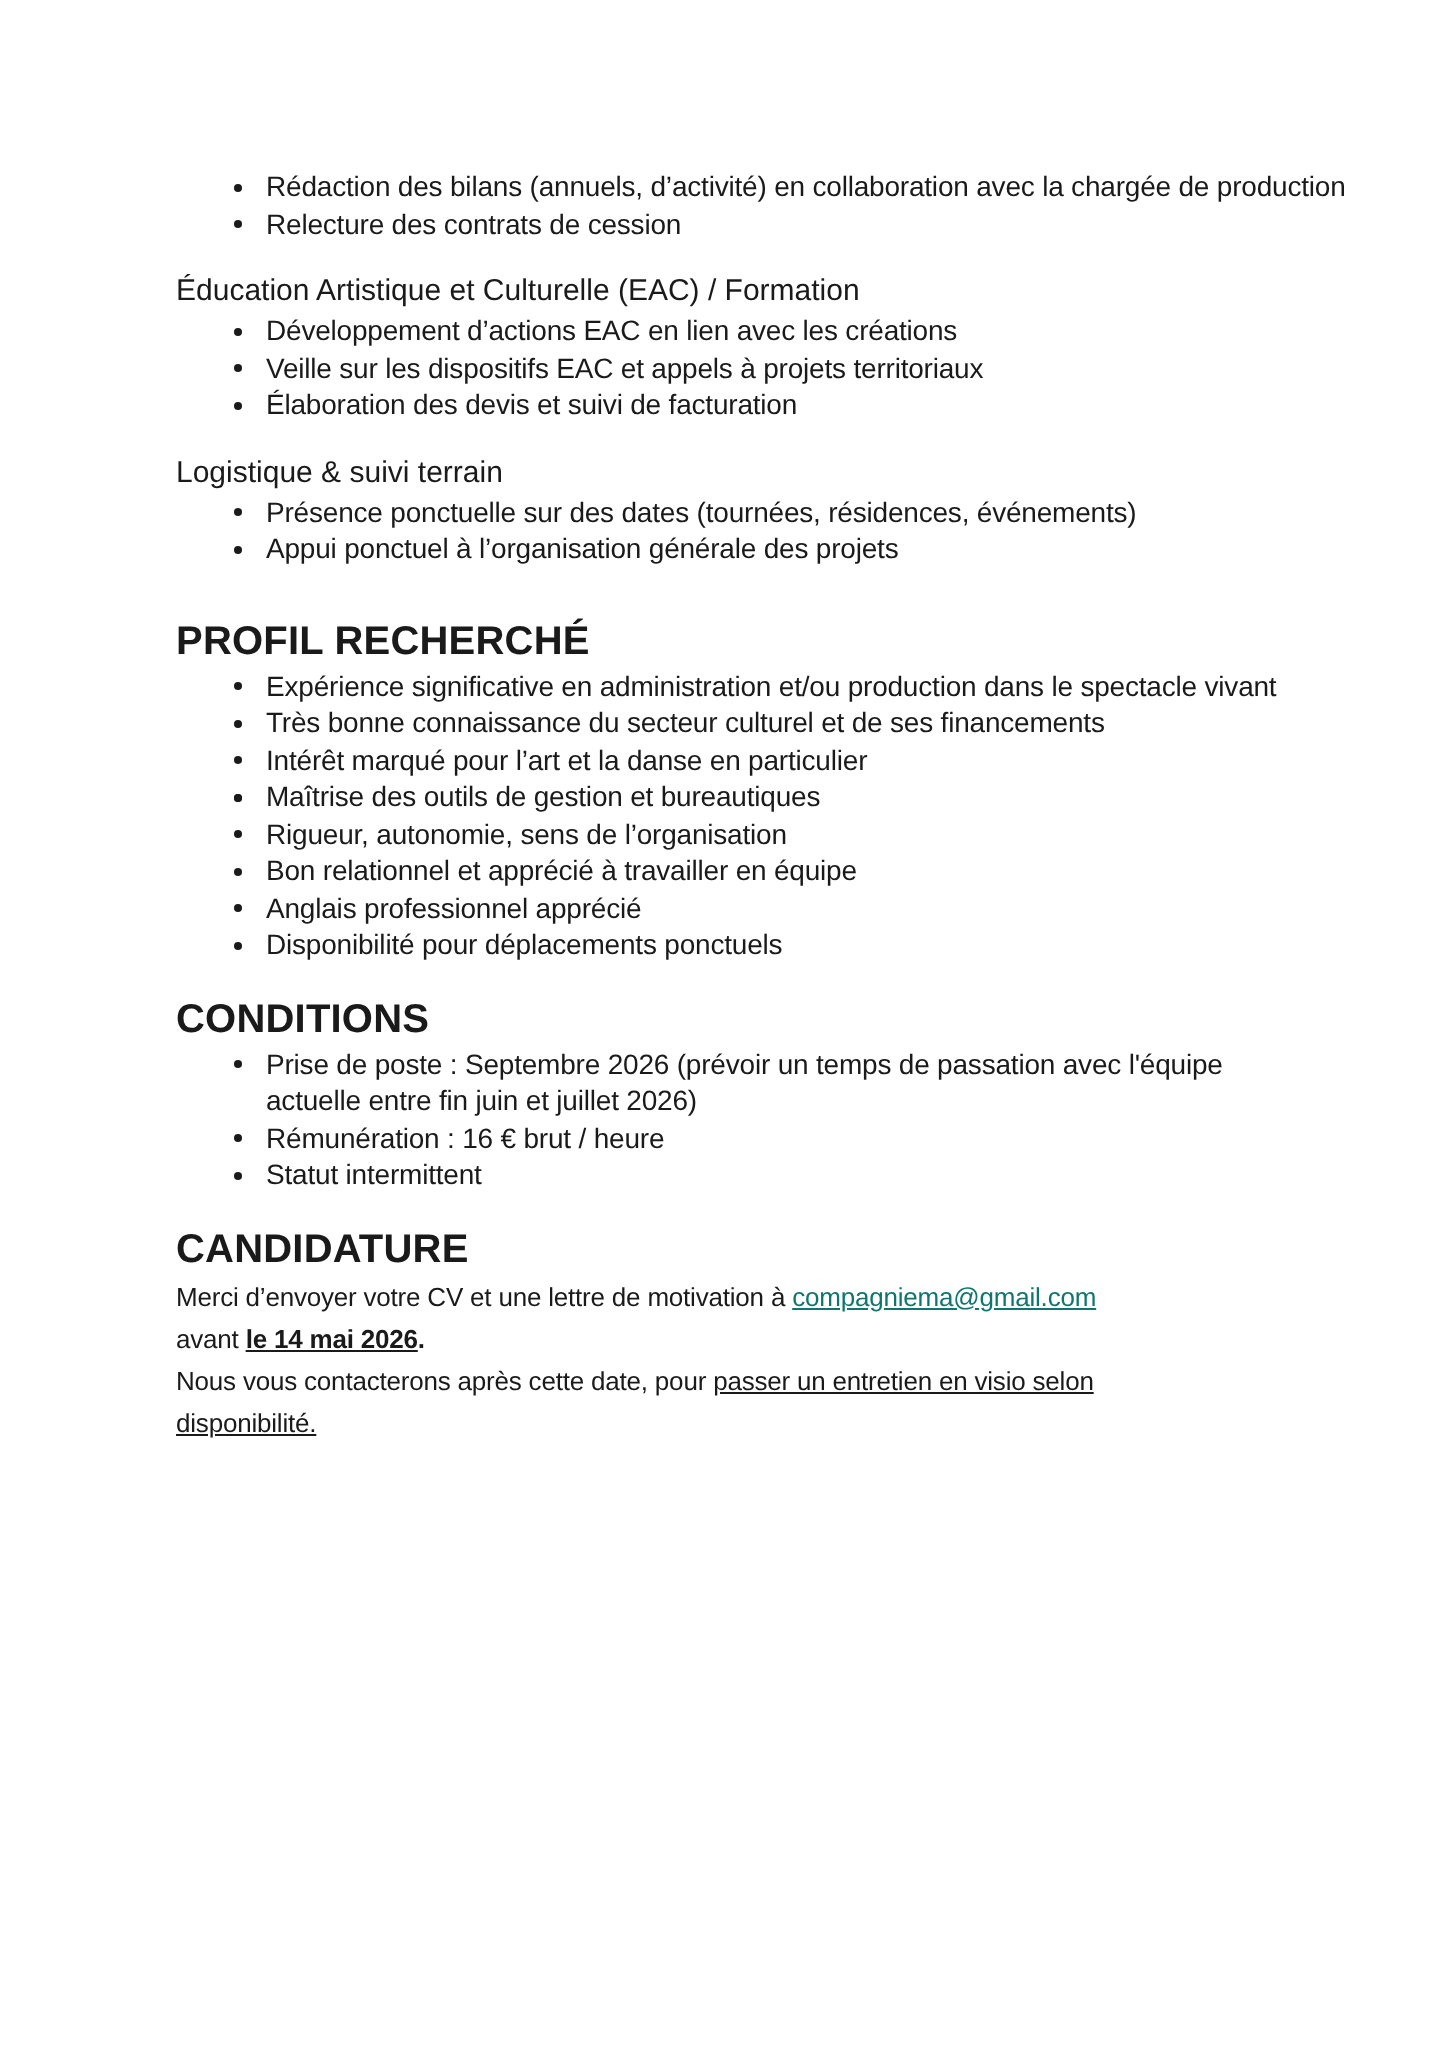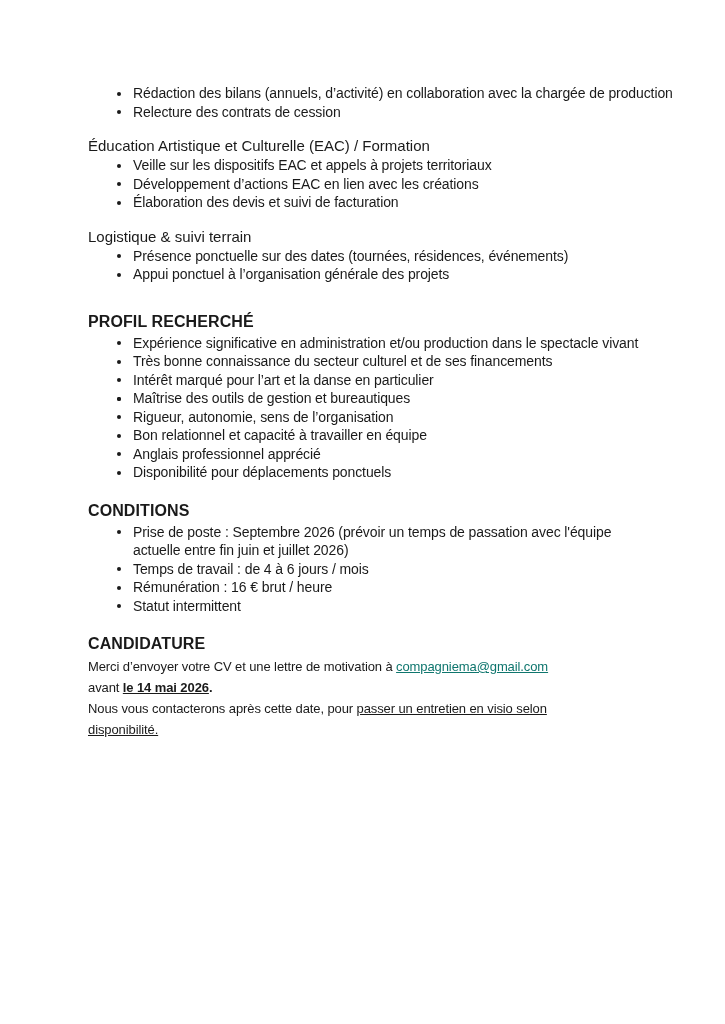--- a/index.html
+++ b/index.html
@@ -37,21 +37,21 @@
     background: #1a1a1a;
   }
   h2.sub-heading {
     font-size: 15px;
     line-height: 20px;
     font-weight: normal;
     margin-top: 15px;
     white-space: nowrap;
   }
   h1.major-heading {
-    font-size: 16px;
+    font-size: 20px;
     line-height: 21px;
     font-weight: bold;
     letter-spacing: 0.1px;
     margin: 18px 0 2px 0;
     white-space: nowrap;
   }
   h1.major-heading.mt-sm { margin-top: 27px; }
   .para {
     font-size: 13px;
     line-height: 21px;
@@ -76,48 +76,47 @@
 
 <div class="page">
 
   <ul class="bullet-list">
     <li class="li"><span class="dot"></span><span>Rédaction des bilans (annuels, d’activité) en collaboration avec la chargée de production</span></li>
     <li class="li"><span class="dot"></span><span>Relecture des contrats de cession</span></li>
   </ul>
 
   <h2 class="sub-heading">Éducation Artistique et Culturelle (EAC) / Formation</h2>
   <ul class="bullet-list">
+    <li class="li"><span class="dot"></span><span>Développement d’actions EAC en lien avec les créations</span></li>
     <li class="li"><span class="dot"></span><span>Veille sur les dispositifs EAC et appels à projets territoriaux</span></li>
-    <li class="li"><span class="dot"></span><span>Développement d’actions EAC en lien avec les créations</span></li>
     <li class="li"><span class="dot"></span><span>Élaboration des devis et suivi de facturation</span></li>
   </ul>
 
   <h2 class="sub-heading">Logistique &amp; suivi terrain</h2>
   <ul class="bullet-list">
     <li class="li"><span class="dot"></span><span>Présence ponctuelle sur des dates (tournées, résidences, événements)</span></li>
     <li class="li"><span class="dot"></span><span>Appui ponctuel à l’organisation générale des projets</span></li>
   </ul>
 
   <h1 class="major-heading mt-sm">PROFIL RECHERCHÉ</h1>
   <ul class="bullet-list">
     <li class="li"><span class="dot"></span><span>Expérience significative en administration et/ou production dans le spectacle vivant</span></li>
     <li class="li"><span class="dot"></span><span>Très bonne connaissance du secteur culturel et de ses financements</span></li>
     <li class="li"><span class="dot"></span><span>Intérêt marqué pour l’art et la danse en particulier</span></li>
     <li class="li"><span class="dot"></span></li>
     <li class="li"><span class="dot"></span><span>Maîtrise des outils de gestion et bureautiques</span></li>
     <li class="li"><span class="dot"></span><span>Rigueur, autonomie, sens de l’organisation</span></li>
-    <li class="li"><span class="dot"></span><span>Bon relationnel et capacité à travailler en équipe</span></li>
+    <li class="li"><span class="dot"></span><span>Bon relationnel et apprécié à travailler en équipe</span></li>
     <li class="li"><span class="dot"></span><span>Anglais professionnel apprécié</span></li>
     <li class="li"><span class="dot"></span><span>Disponibilité pour déplacements ponctuels</span></li>
   </ul>
 
   <h1 class="major-heading">CONDITIONS</h1>
   <ul class="bullet-list">
     <li class="li"><span class="dot"></span><span>Prise de poste : Septembre 2026 (prévoir un temps de passation avec l'équipe</span><br><span>actuelle entre fin juin et juillet 2026)</span></li>
-    <li class="li"><span class="dot"></span><span>Temps de travail : de 4 à 6 jours / mois</span></li>
     <li class="li"><span class="dot"></span><span>Rémunération : 16 € brut / heure</span></li>
     <li class="li"><span class="dot"></span><span>Statut intermittent</span></li>
   </ul>
 
   <h1 class="major-heading">CANDIDATURE</h1>
   <div class="para">
     <div class="line"><span>Merci d’envoyer votre CV et une lettre de motivation à </span><a class="email-link" href="#">compagniema@gmail.com</a></div>
     <div class="line"><span>avant </span><span class="bold-underline">le 14 mai 2026</span><span class="bold">.</span></div>
     <div class="line"><span>Nous vous contacterons après cette date, pour </span><span class="underline">passer un entretien en visio selon </span></div>
     <div class="line"><span class="underline">disponibilité.</span></div>

